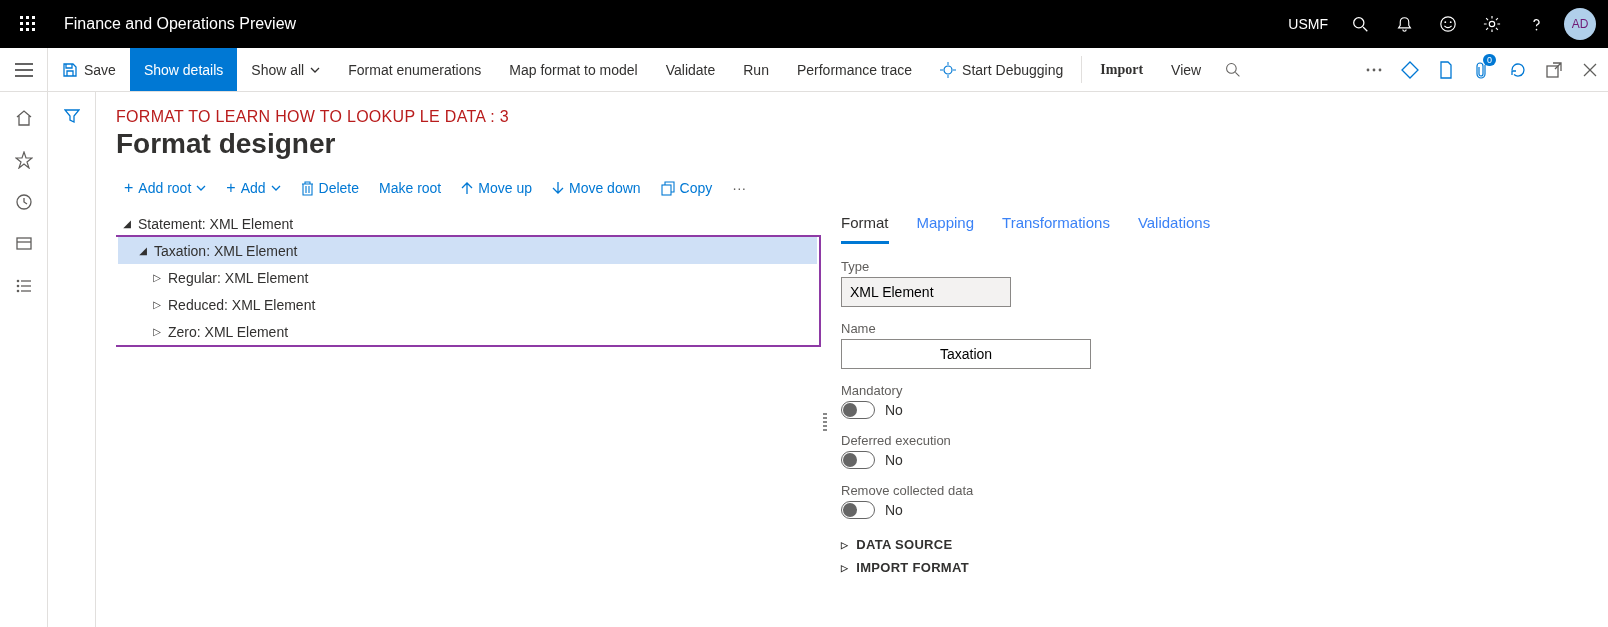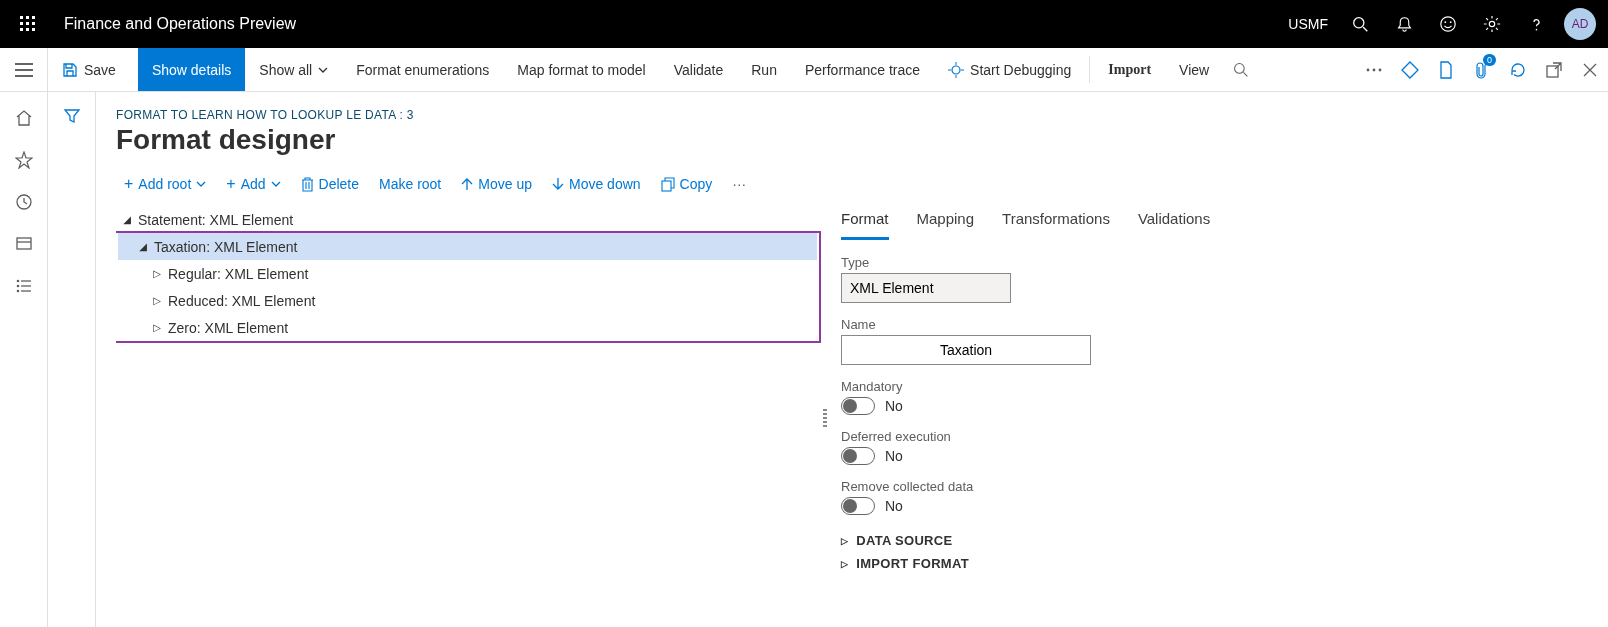--- a/index.html
+++ b/index.html
@@ -11,38 +11,38 @@
   .app-title { margin-left: 12px; font-size: 16px; font-weight: 400; }
   .topbar-right { margin-left: auto; display: flex; align-items: center; gap: 4px; padding-right: 8px; }
   .topbar-icon-btn { width: 40px; height: 48px; display: flex; align-items: center; justify-content: center; cursor: pointer; color: #fff; }
   .usmf { font-size: 14px; margin-right: 8px; }
   .avatar { width: 32px; height: 32px; border-radius: 50%; background: #b0cfea; color: #701a75; display: flex; align-items: center; justify-content: center; font-size: 12px; font-weight: 500; margin-left: 4px; }
   
   
   .cmdbar { height: 44px; border-bottom: 1px solid #e1dfdd; display: flex; align-items: stretch; background: #fff; }
   .ham { width: 48px; display: flex; align-items: center; justify-content: center; cursor: pointer; border-right: 1px solid #e1dfdd; }
   .cmd-btn { display: flex; align-items: center; padding: 0 14px; cursor: pointer; color: #323130; gap: 6px; font-size: 14px; }
-  .cmd-btn.blue { background: #0078d4; color: #fff; margin-left: 8px; }
+  .cmd-btn.blue { background: #0078d4; color: #fff; }
   .cmd-btn.bold { font-weight: 600; font-family: Liberation Serif, serif; }
   .cmd-sep { width: 1px; background: #e1dfdd; margin: 8px 4px; }
   .cmd-spacer { flex: 1; }
   .cmd-icon-btn { width: 36px; display: flex; align-items: center; justify-content: center; cursor: pointer; color: #605e5c; }
   .cmd-icon-btn.blue { color: #0078d4; }
   .badge { position: relative; }
   .badge-count { position: absolute; top: 6px; right: 4px; background: #0078d4; color:#fff; font-size:9px; border-radius:8px; padding:0 4px; line-height:12px; }
   
   
   .main { display: flex; height: calc(627px - 48px - 44px); }
   .siderail { width: 48px; border-right: 1px solid #e1dfdd; display: flex; flex-direction: column; align-items: center; padding-top: 6px; gap: 2px; }
   .siderail-btn { width: 48px; height: 40px; display: flex; align-items: center; justify-content: center; cursor: pointer; color: #605e5c; }
   
   .filtercol { width: 48px; border-right: 1px solid #e1dfdd; display:flex; justify-content:center; padding-top:8px; }
   
   .content { flex: 1; padding: 16px 24px 0 20px; display: flex; flex-direction: column; overflow: hidden; }
-  .breadcrumb { font-size: 12px; color: #0c4a6e; letter-spacing: .3px; margin-bottom: 2px; }
+  .breadcrumb { font-size: 16px; color: #b91c1c; letter-spacing: .3px; margin-bottom: 2px; }
   .page-title { font-size: 28px; font-weight: 600; margin-bottom: 16px; }
   
   .toolbar2 { display: flex; align-items: center; gap: 4px; padding-bottom: 10px; }
   .tb2-btn { display: flex; align-items: center; gap: 5px; padding: 4px 8px; cursor: pointer; color: #0078d4; font-size: 14px; border-radius: 2px; }
   .tb2-btn.plain { color: #0078d4; }
   .tb2-more { color:#605e5c; padding:4px 8px; cursor:pointer; }
 
   .twopane { display: flex; flex: 1; gap: 0; overflow: hidden; }
   .leftpane { flex: 0 0 705px; }
   .rightpane { flex: 1; padding-left: 20px; position: relative; }
@@ -54,21 +54,21 @@
   .tree-row { display:flex; align-items:center; height:27px; cursor:pointer; }
   .tree-row.l0 { padding-left: 4px; }
   .tree-row.l1 { padding-left: 18px; }
   .tree-row.l2 { padding-left: 32px; }
   .tree-row .caret { width:14px; text-align:center; font-size:10px; color:#323130; margin-right:4px; }
   .tree-row.selected { background:#cfe0f6; }
   .highlight-box { border:2px solid #8e3aa5; padding: 0 2px; margin-left:-2px; margin-top:-2px; }
   
   
   .tabs { display:flex; gap:28px; border-bottom:1px solid transparent; margin-bottom:14px; }
-  .tab { padding: 4px 0 10px 0; cursor:pointer; color:#404040; font-size:15px; }
+  .tab { padding: 4px 0 10px 0; cursor:pointer; color:#3b82f6; font-size:15px; }
   .tab.active { color:#323130; border-bottom:3px solid #0078d4; font-weight:400; }
   
   
   .fld { margin-bottom: 14px; }
   .fld-label { font-size: 13px; color:#605e5c; margin-bottom:3px; display:block; }
   .fld input[type=text] { height:30px; border:1px solid #8a8886; padding:0 8px; font-size:14px; font-family:inherit; }
   .fld .ro { background:#f3f2f1; width:170px; }
   .fld .nm { width:250px;text-align:center; }
   .toggle-row { display:flex; align-items:center; gap:10px; }
   .toggle { width:34px; height:18px; border:1px solid #666; border-radius:10px; position:relative; background:#fff; cursor:pointer; }

